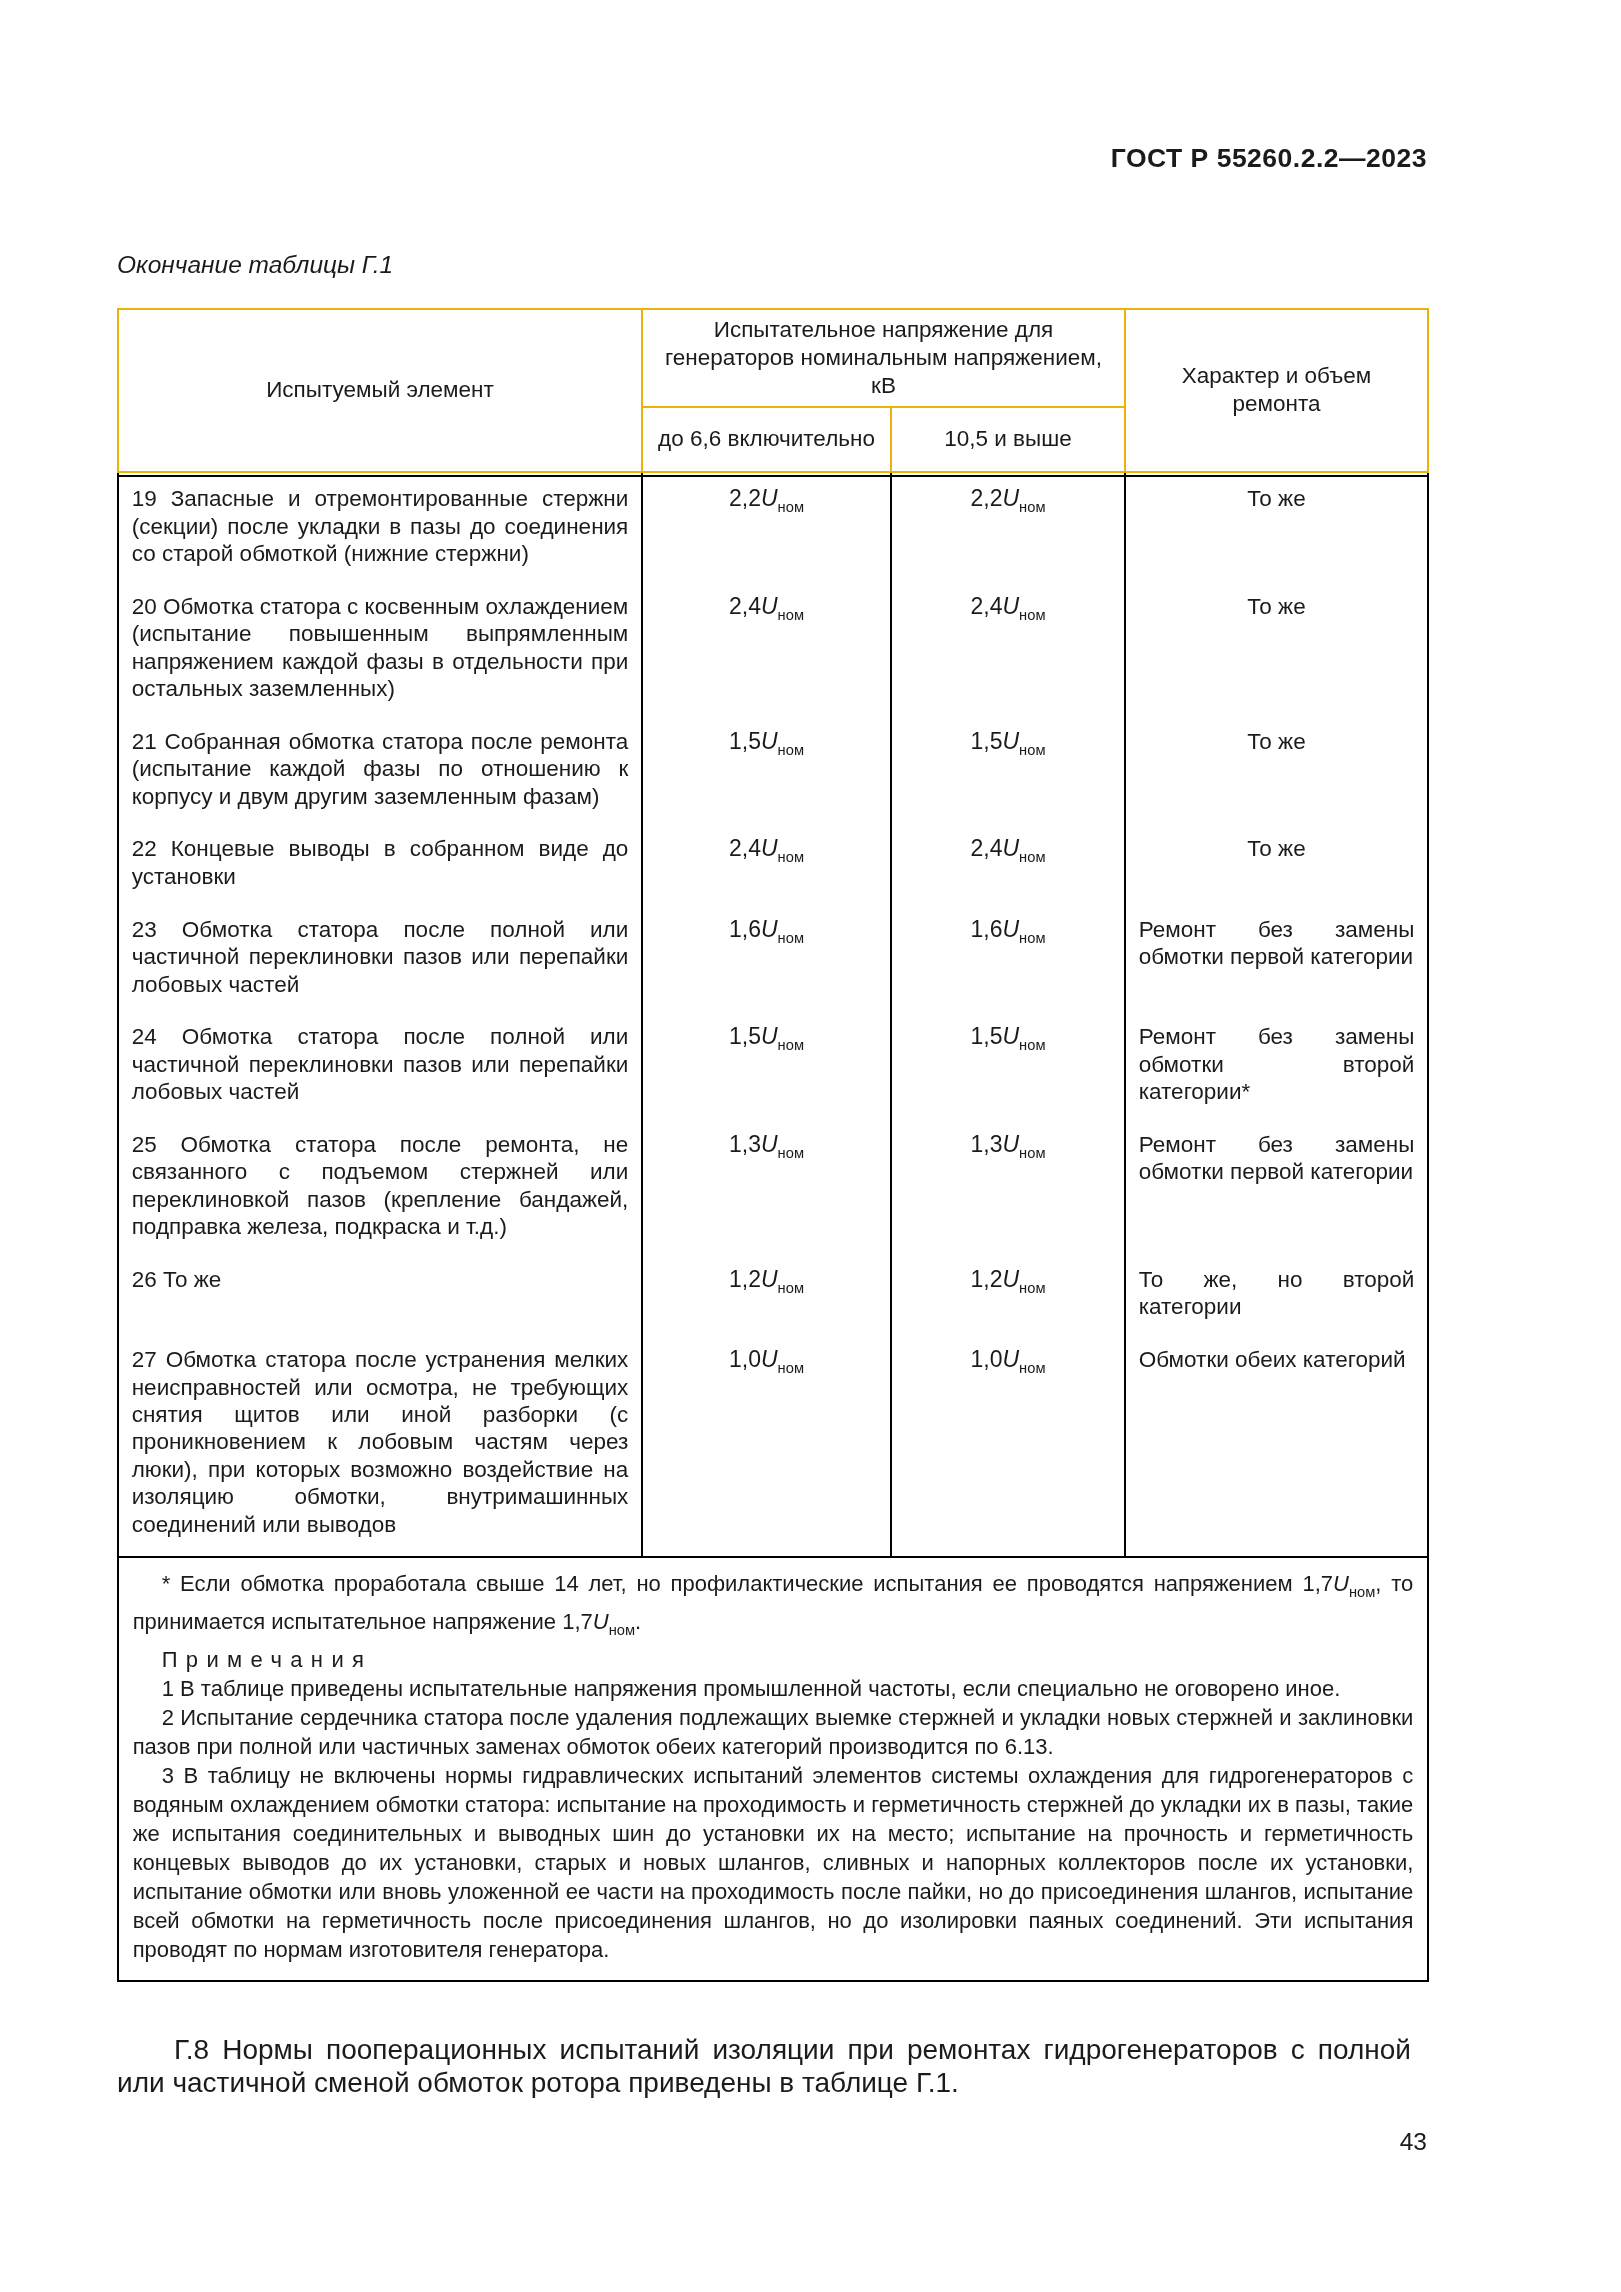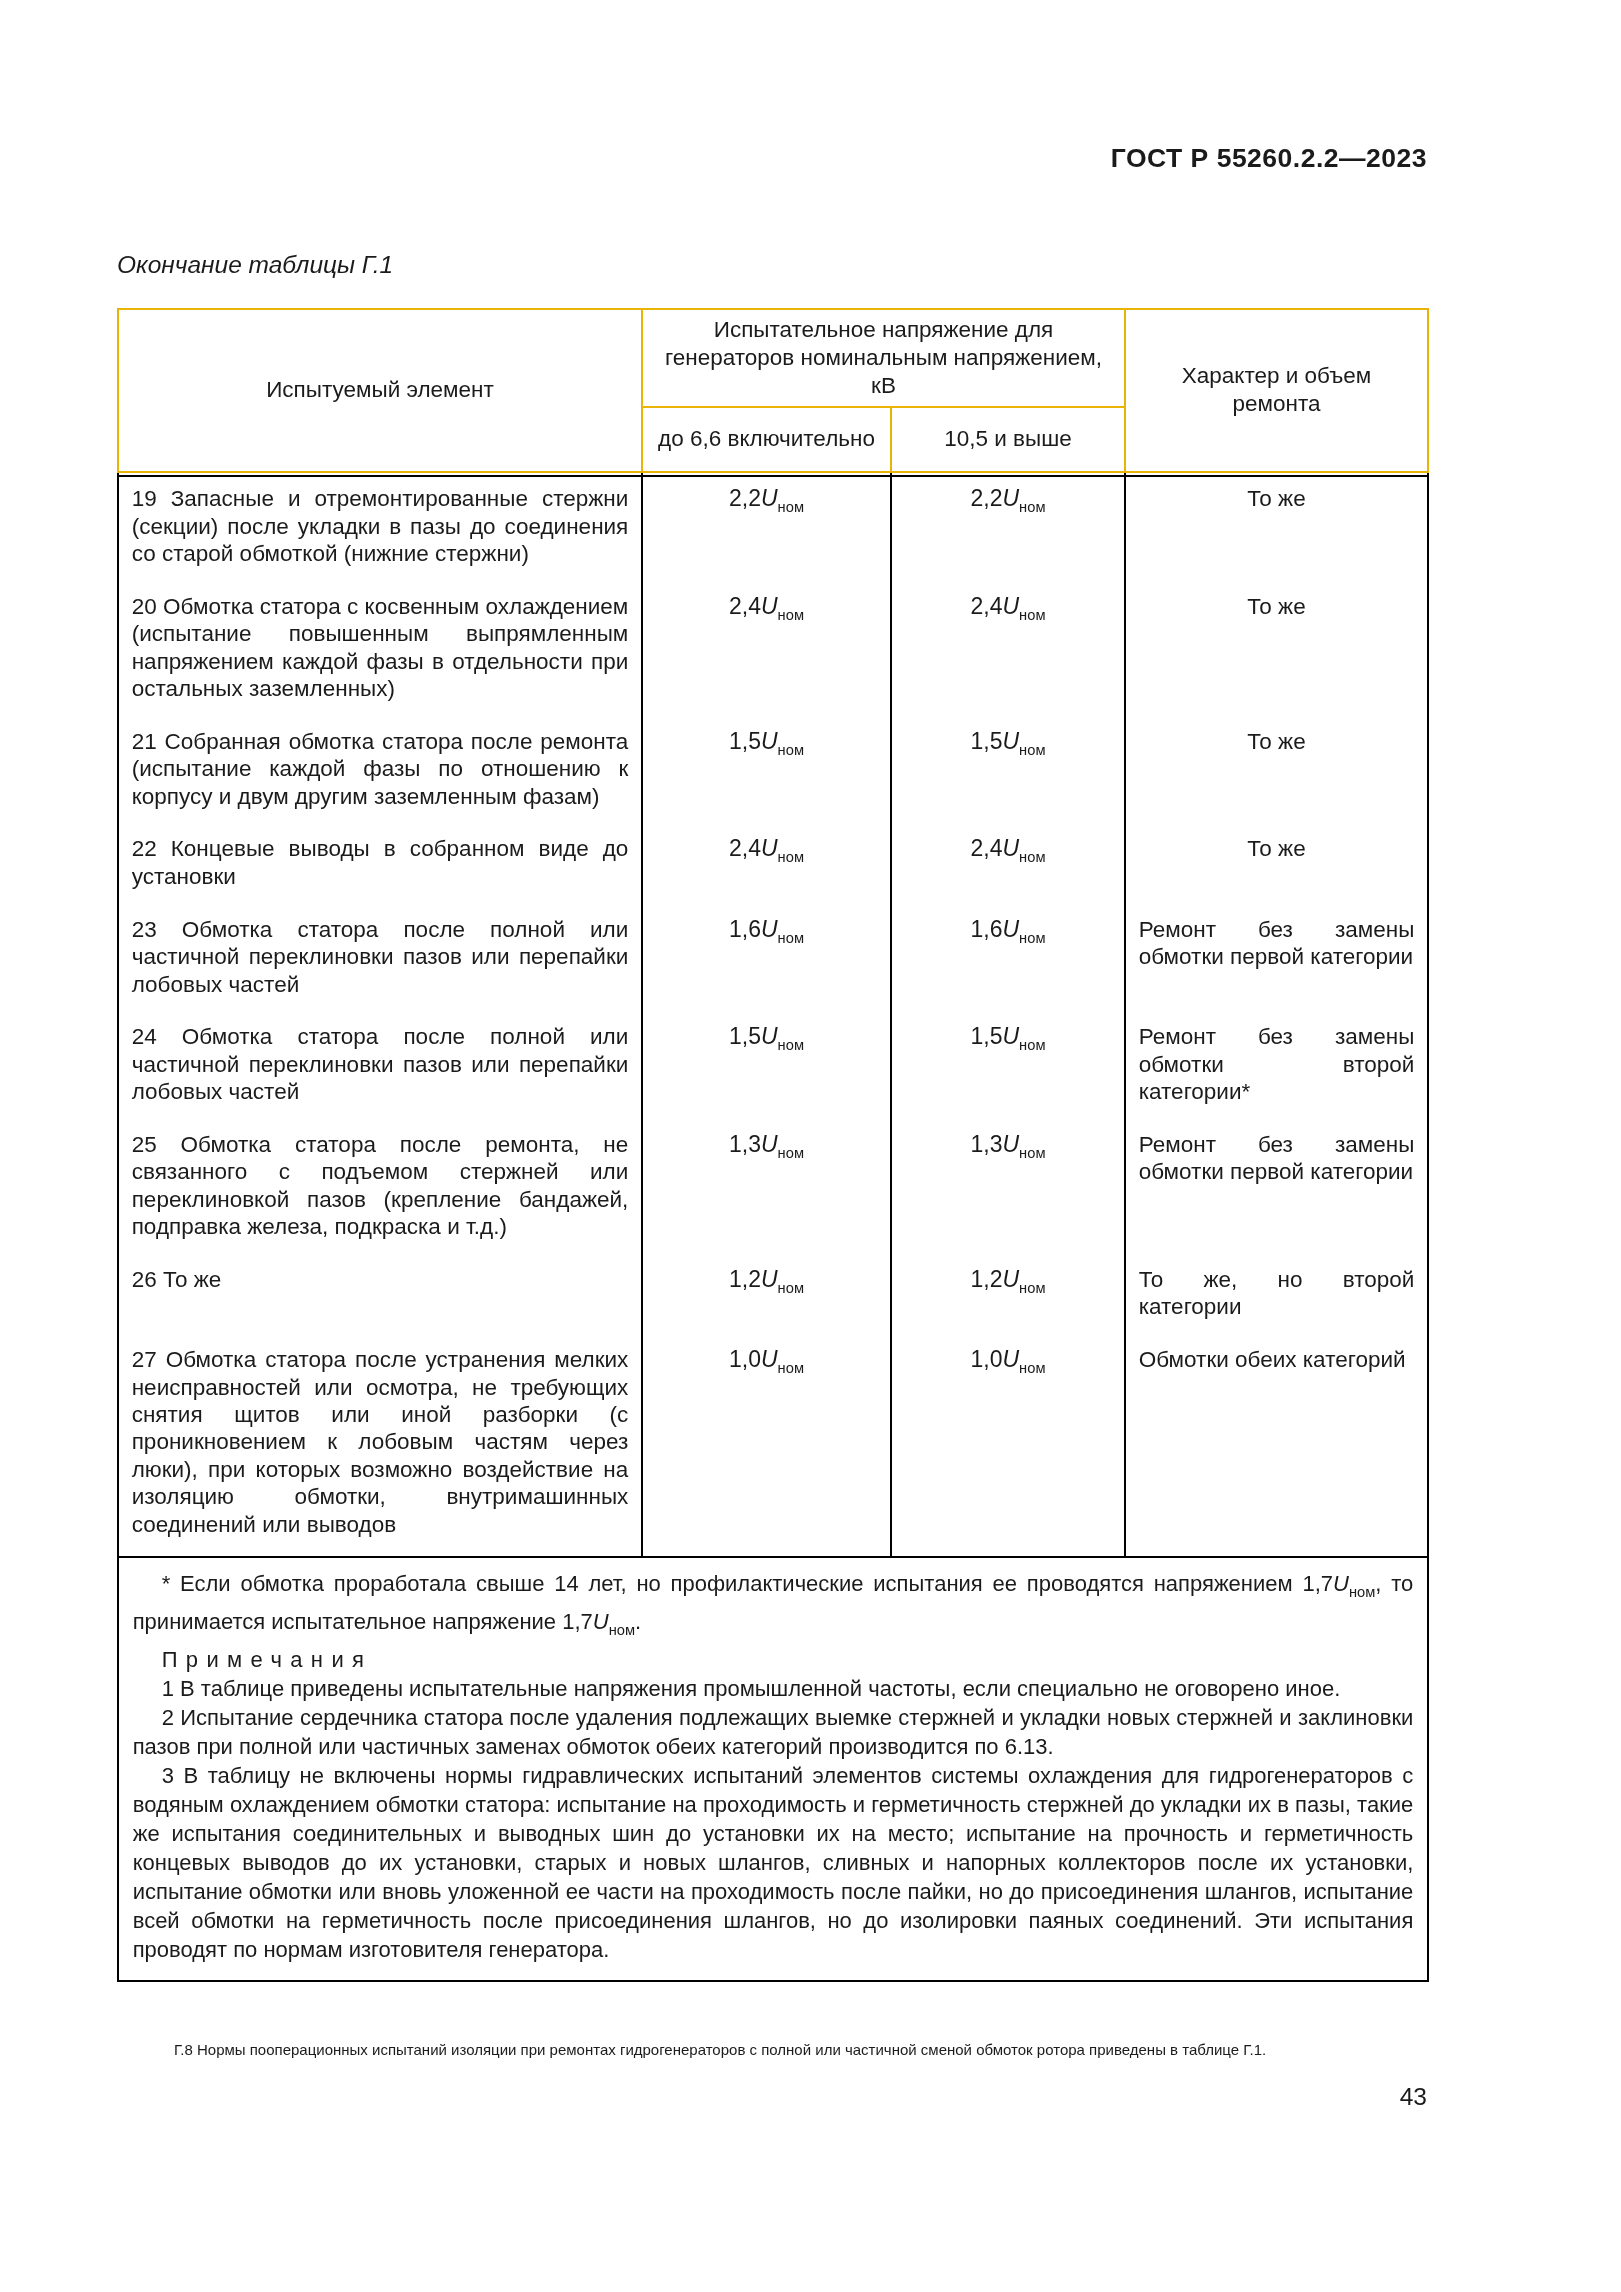--- a/index.html
+++ b/index.html
@@ -43,24 +43,24 @@
   }
   td.repair.center { text-align:center; }
 
   td.fnotes { border-top:2px solid #000; padding:11.8px 13.7px 15.7px 13.7px; }
   .fnotes p {
     margin:0; font-size:22px; line-height:29px; text-align:justify; text-indent:29px;
   }
   .fnotes p.notes-title { letter-spacing:.38em; text-align:left; }
 
   .clause {
-    margin:51px 16px 0 0; font-size:15px; line-height:33px; text-align:justify;
+    margin:51px 16px 0 0; font-size:28px; line-height:33px; text-align:justify;
     text-indent:57px;
   }
-  .page-num { margin-top:17px; text-align:right; font-size:24.5px; }
+  .page-num { margin-top:29px; text-align:right; font-size:24.5px; }
 </style>
 </head>
 <body>
 
 <div class="sheet">
   <div class="content">
 
     <div class="std-ref">ГОСТ Р 55260.2.2—2023</div>
 
     <div class="caption">Окончание таблицы Г.1</div>

